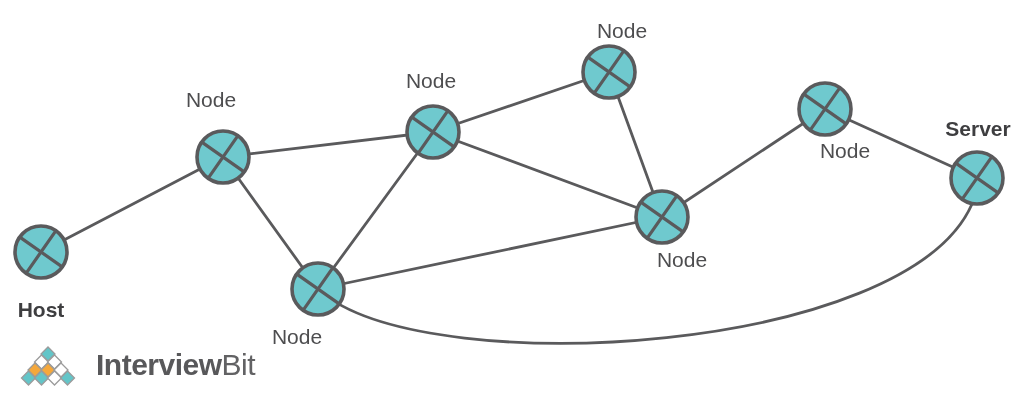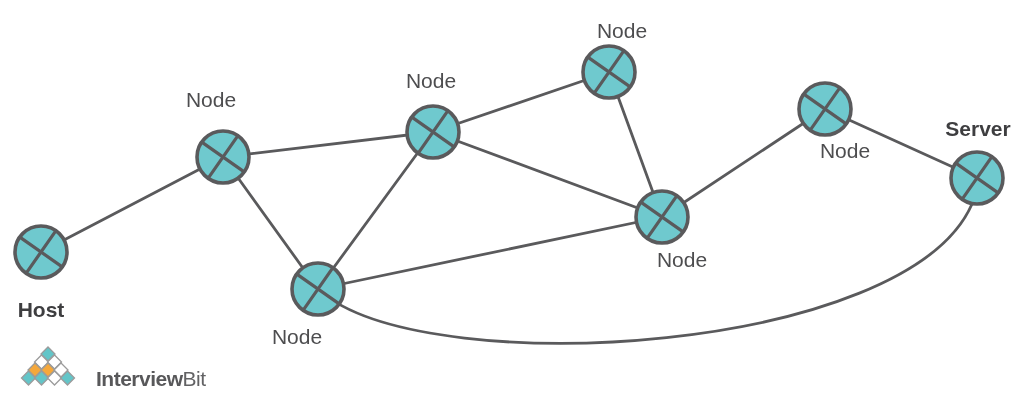--- a/index.html
+++ b/index.html
@@ -24,22 +24,22 @@
   .logo {
     position: absolute;
     left: 20px;
     top: 344px;
     display: flex;
     align-items: flex-start;
   }
   #pyramid { display: block; }
   .brand {
     margin-left: 6px;
-    margin-top: 24px;
-    font-size: 21px;
+    margin-top: 6px;
+    font-size: 30px;
     letter-spacing: -0.5px;
     color: #58585a;
     line-height: 1;
     white-space: nowrap;
   }
   .brand .bold  { font-weight: 700; }
   .brand .light { font-weight: 400; color: #626264; }
 </style>
 </head>
 <body>

